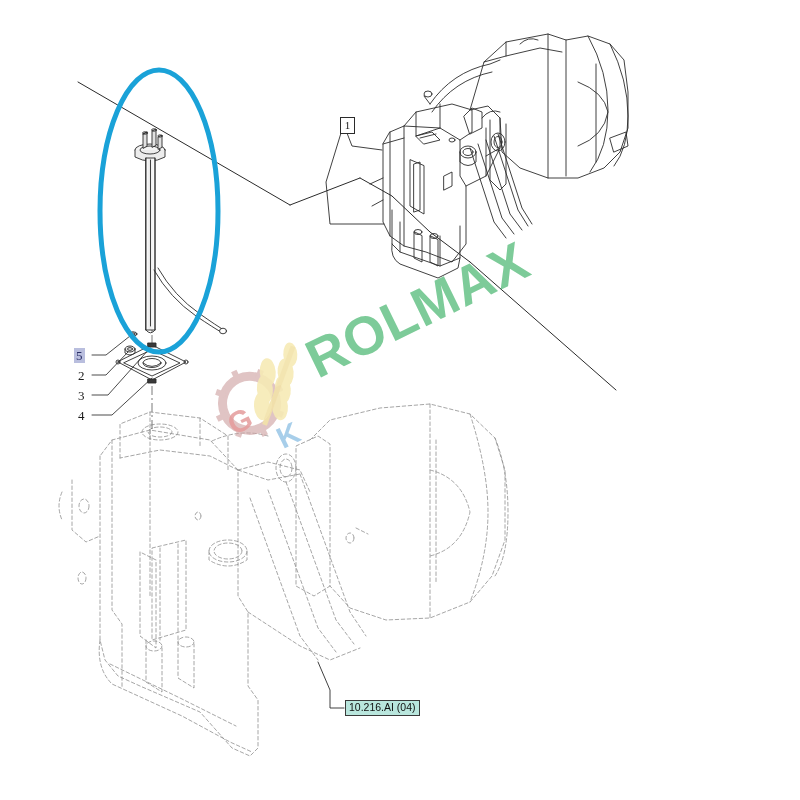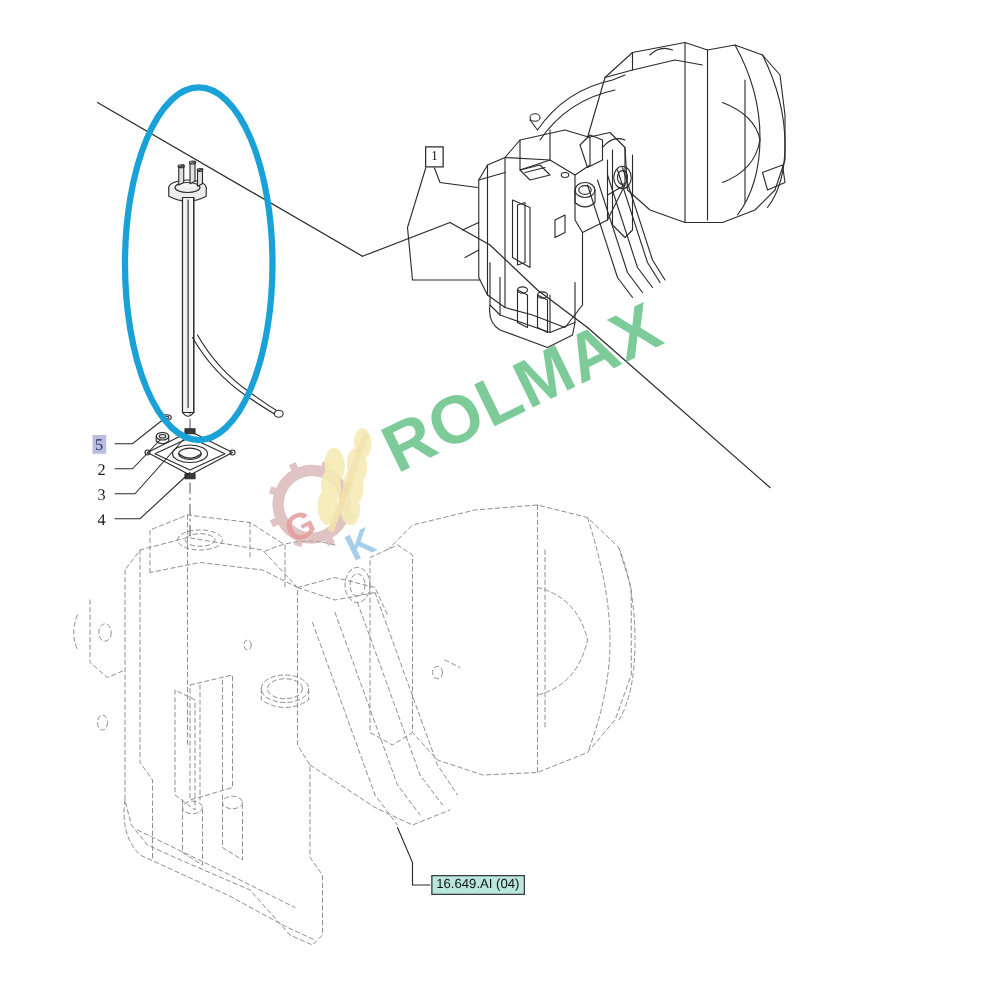--- a/index.html
+++ b/index.html
@@ -349,15 +349,15 @@
   <div class="num-box" style="left:340px; top:117px;">1</div>
 
   <div class="callout-num selected" style="left:76px; top:349px;">5</div>
 
   <div class="callout-num" style="left:78px; top:369px;">2</div>
 
   <div class="callout-num" style="left:78px; top:389px;">3</div>
 
   <div class="callout-num" style="left:78px; top:409px;">4</div>
 
-  <div class="ref-box" style="left:345px; top:700px;">16.649.AI (04)</div>
+  <div class="ref-box" style="left:345px; top:700px;">10.216.AI (04)</div>
 
 </div>
 
 </body></html>

